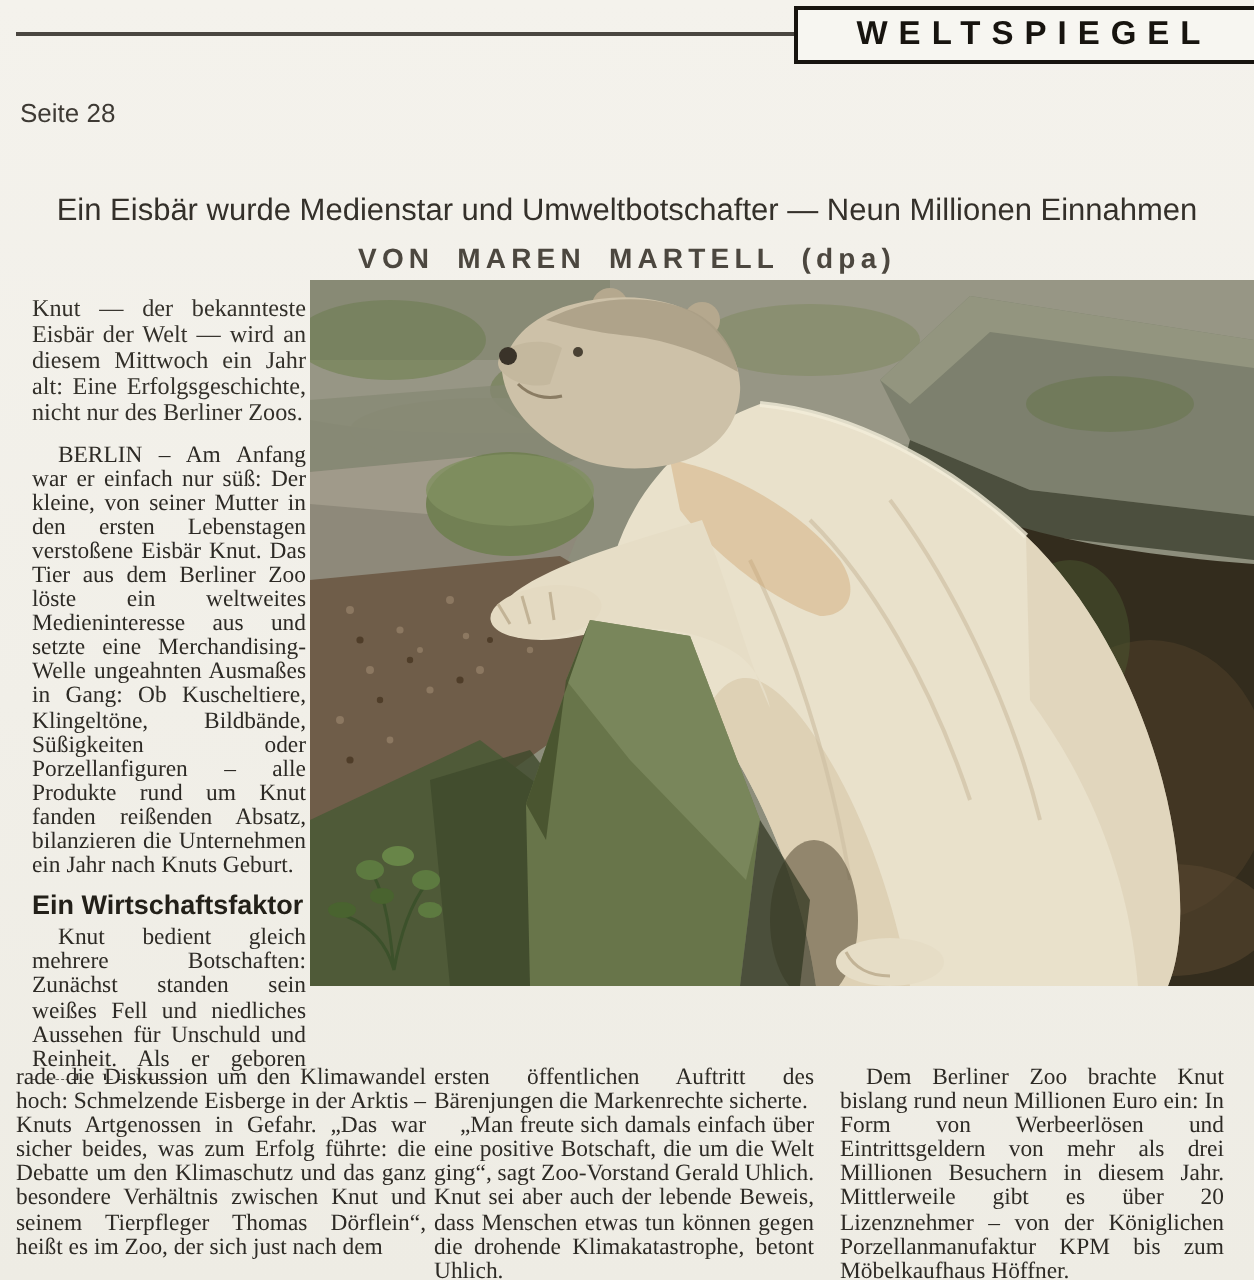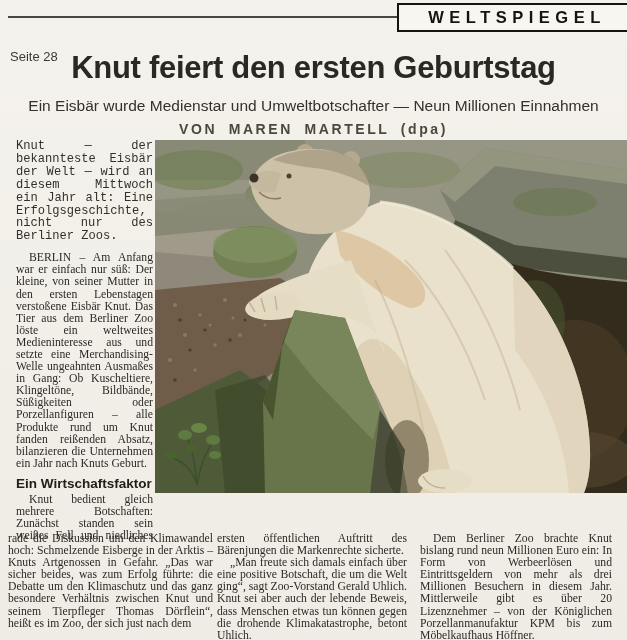--- a/index.html
+++ b/index.html
@@ -14,22 +14,22 @@
   .section-box span{font-size:16.5px;font-weight:bold;letter-spacing:5.5px;color:#17140f;white-space:nowrap;}
   
   .headline{position:absolute;left:0;top:50px;width:627px;margin:0;text-align:center;
         font-size:31px;font-weight:bold;letter-spacing:-0.3px;color:#2b2721;}
   .subheadline{position:absolute;left:0;top:97px;width:627px;margin:0;text-align:center;
         font-size:15.5px;font-weight:normal;color:#34302a;}
   .byline{position:absolute;left:0;top:121px;width:627px;text-align:center;
         font-size:14px;font-weight:bold;letter-spacing:2.6px;word-spacing:5px;color:#4c473f;}
   
   .left-col{position:absolute;left:16px;top:140px;width:137px;height:400px;overflow:hidden;}
-  .lead{font-family:Liberation Mono, monospace;font-size:12.1px;line-height:12.9px;
-        text-align:justify;margin:0 0 9px 0;color:#33302a;}
+  .lead{font-family:Liberation Serif, serif;font-size:12.1px;line-height:12.9px;
+        text-align:justify;margin:8px 0 9px 0;color:#33302a;}
   .body{font-family:"Liberation Serif",serif;font-size:11.7px;line-height:12.1px;
         text-align:justify;margin:0;color:#2d2a25;}
   .indent{text-indent:13px;}
   .crosshead{font-family:"Liberation Sans",sans-serif;font-size:13.5px;font-weight:bold;
         margin:6px 0 3px 0;color:#232019;}
   
   .photo{position:absolute;left:155px;top:140px;width:472px;height:353px;margin:0;}
   .photo svg{display:block;}
   
   .caption{position:absolute;left:158px;top:497px;width:465px;
@@ -46,21 +46,20 @@
 <body>
 
 <div class="page">
 
   <span class="page-label">Seite 28</span>
   <div class="head-rule"></div>
   <div class="section-box">
     <span>WELTSPIEGEL</span>
   </div>
 
-  <h1 class="headline">Knut feiert den ersten Geburtstag</h1>
   <h2 class="subheadline">Ein Eisbär wurde Medienstar und Umweltbotschafter — Neun Millionen Einnahmen</h2>
   <div class="byline">VON MAREN MARTELL (dpa)</div>
 
   <div class="left-col">
     <p class="lead">Knut — der bekannteste Eisbär der Welt — wird an diesem Mittwoch ein Jahr alt: Eine Erfolgsgeschichte, nicht nur des Berliner Zoos.</p>
     <p class="body indent">BERLIN – Am Anfang war er einfach nur süß: Der kleine, von seiner Mutter in den ersten Lebenstagen verstoßene Eisbär Knut. Das Tier aus dem Berliner Zoo löste ein weltweites Medieninteresse aus und setzte eine Merchandising-Welle ungeahnten Ausmaßes in Gang: Ob Kuscheltiere, Klingeltöne, Bildbände, Süßigkeiten oder Porzellanfiguren – alle Produkte rund um Knut fanden reißenden Absatz, bilanzieren die Unternehmen ein Jahr nach Knuts Geburt.</p>
     <h3 class="crosshead">Ein Wirtschaftsfaktor</h3>
     <p class="body indent">Knut bedient gleich mehrere Botschaften: Zunächst standen sein weißes Fell und niedliches Aussehen für Unschuld und Reinheit. Als er geboren wurde, kochte ge-</p>
   </div>
 

